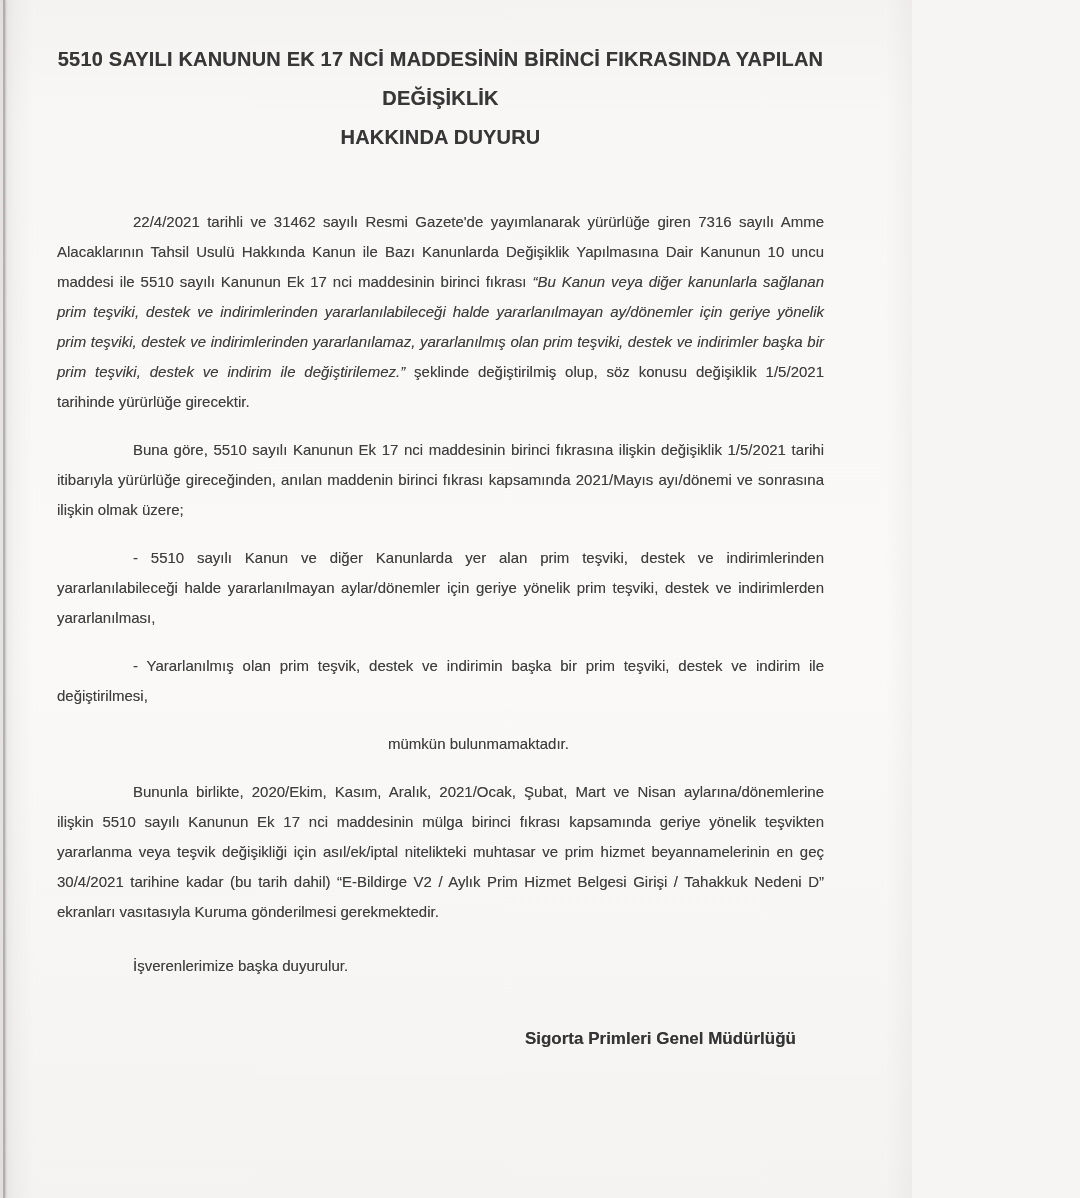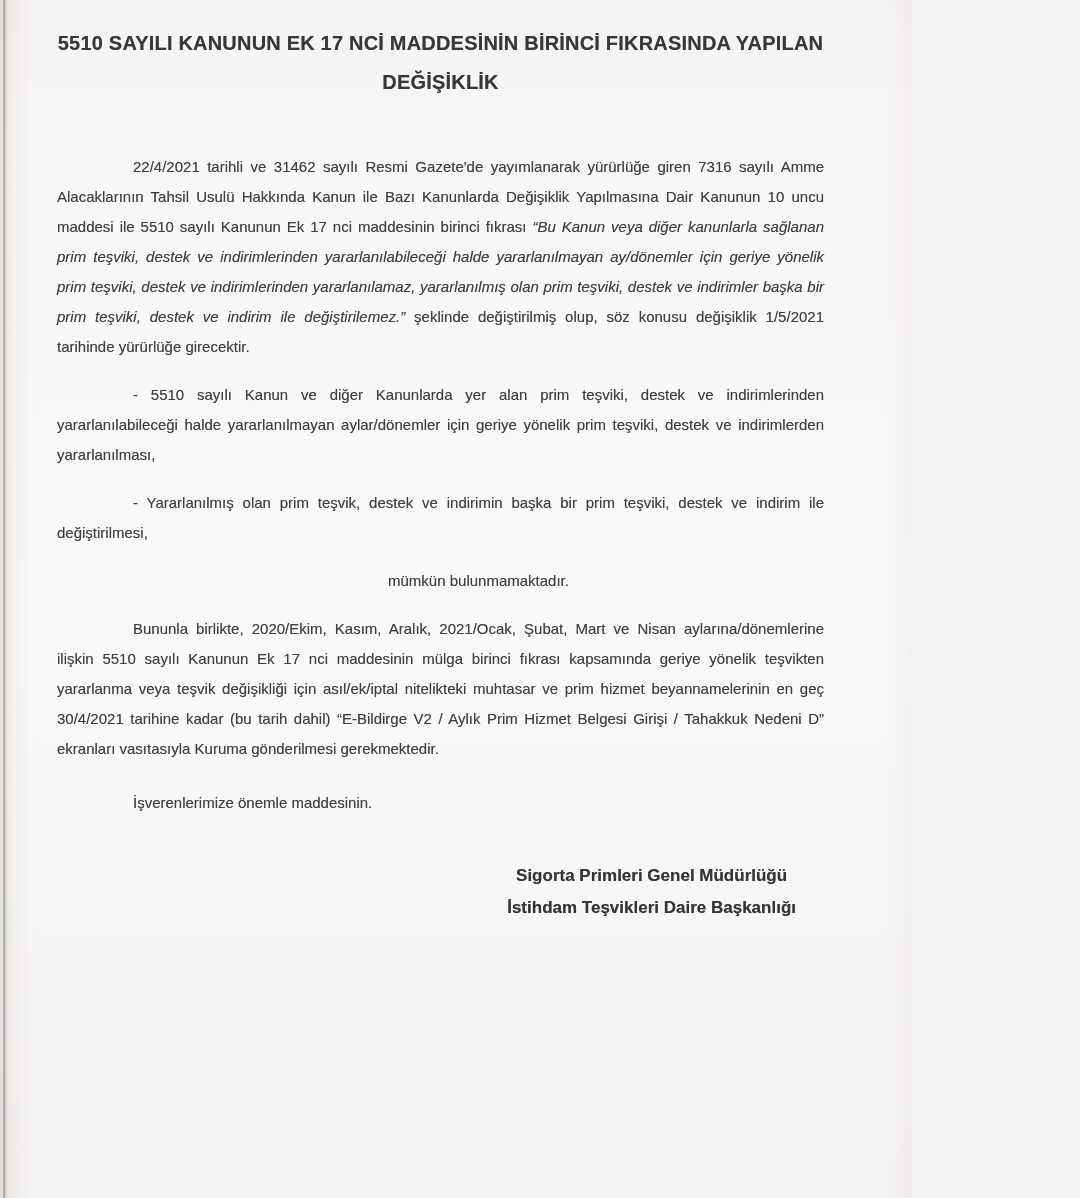--- a/index.html
+++ b/index.html
@@ -6,21 +6,21 @@
   html, body { width: 1080px; height: 1198px; }
   body {
     font-family: "Liberation Sans", "DejaVu Sans", sans-serif;
     background: #f7f5f4;
     overflow: hidden;
   }
   .paper {
     position: relative;
     width: 912px;
     height: 1198px;
-    padding: 16px 88px 0 57px;
+    padding: 32px 88px 0 57px;
     color: #3e3e3e;
     background:
       linear-gradient(90deg, rgba(118,112,108,0.16) 0px, rgba(118,112,108,0.05) 14px, rgba(118,112,108,0) 34px),
       linear-gradient(270deg, rgba(150,145,142,0.08) 0px, rgba(150,145,142,0) 26px),
       linear-gradient(180deg, #f5f3f2 0%, #f9f7f6 10%, #faf9f8 55%, #f5f3f2 100%);
   }
   .scan-edge {
     position: absolute;
     left: 3px; top: 0; bottom: 0;
     width: 2px;
@@ -66,33 +66,34 @@
   .signature span { display: block; }
 </style>
 </head>
 <body>
 
 <div class="paper">
   <div class="scan-edge"></div>
 
   <h1 class="doc-title">
     <span>5510 SAYILI KANUNUN EK 17 NCİ MADDESİNİN BİRİNCİ FIKRASINDA YAPILAN DEĞİŞİKLİK</span>
+    <span>HAKKINDA DUYURU</span>
   </h1>
 
   <p class="body-par first-par"><span>22/4/2021 tarihli ve 31462 sayılı Resmi Gazete'de yayımlanarak yürürlüğe giren 7316 sayılı Amme Alacaklarının Tahsil Usulü Hakkında Kanun ile Bazı Kanunlarda Değişiklik Yapılmasına Dair Kanunun 10 uncu maddesi ile  5510 sayılı Kanunun Ek 17 nci maddesinin birinci fıkrası </span><em>“Bu Kanun veya diğer kanunlarla sağlanan prim teşviki, destek ve indirimlerinden yararlanılabileceği halde yararlanılmayan ay/dönemler için geriye yönelik prim teşviki, destek ve indirimlerinden yararlanılamaz, yararlanılmış olan prim teşviki, destek ve indirimler başka bir prim teşviki, destek ve indirim ile değiştirilemez.”</em><span> şeklinde değiştirilmiş olup, söz konusu değişiklik 1/5/2021 tarihinde yürürlüğe girecektir.</span></p>
 
+  <p class="body-par">Buna göre, 5510 sayılı Kanunun Ek 17 nci maddesinin birinci fıkrasına ilişkin değişiklik 1/5/2021 tarihi itibarıyla yürürlüğe gireceğinden, anılan maddenin birinci fıkrası kapsamında 2021/Mayıs ayı/dönemi ve sonrasına ilişkin olmak üzere;</p>
 
   <p class="body-par">- 5510 sayılı Kanun ve diğer Kanunlarda yer alan prim teşviki, destek ve indirimlerinden yararlanılabileceği halde yararlanılmayan aylar/dönemler için geriye yönelik prim teşviki, destek ve indirimlerden yararlanılması,</p>
 
   <p class="body-par">- Yararlanılmış olan prim teşvik, destek ve indirimin başka bir prim teşviki, destek ve indirim ile değiştirilmesi,</p>
 
   <p class="body-par single-line">mümkün bulunmamaktadır.</p>
 
   <p class="body-par">Bununla birlikte, 2020/Ekim, Kasım, Aralık, 2021/Ocak, Şubat, Mart ve Nisan aylarına/dönemlerine ilişkin 5510 sayılı Kanunun Ek 17 nci maddesinin mülga birinci fıkrası kapsamında geriye yönelik teşvikten yararlanma veya teşvik değişikliği için asıl/ek/iptal nitelikteki muhtasar ve prim hizmet beyannamelerinin en geç 30/4/2021 tarihine kadar (bu tarih dahil) “E-Bildirge V2 / Aylık Prim Hizmet Belgesi Girişi / Tahakkuk Nedeni D” ekranları vasıtasıyla Kuruma gönderilmesi gerekmektedir.</p>
 
 
-  <p class="body-par closing-par">İşverenlerimize önemle maddesinin.</p>
+  <p class="body-par closing-par">İşverenlerimize başka duyurulur.</p>
 
   <div class="signature">
     <span>Sigorta Primleri Genel Müdürlüğü</span>
-    <span>İstihdam Teşvikleri Daire Başkanlığı</span>
   </div>
 </div>
 
 </body></html>

